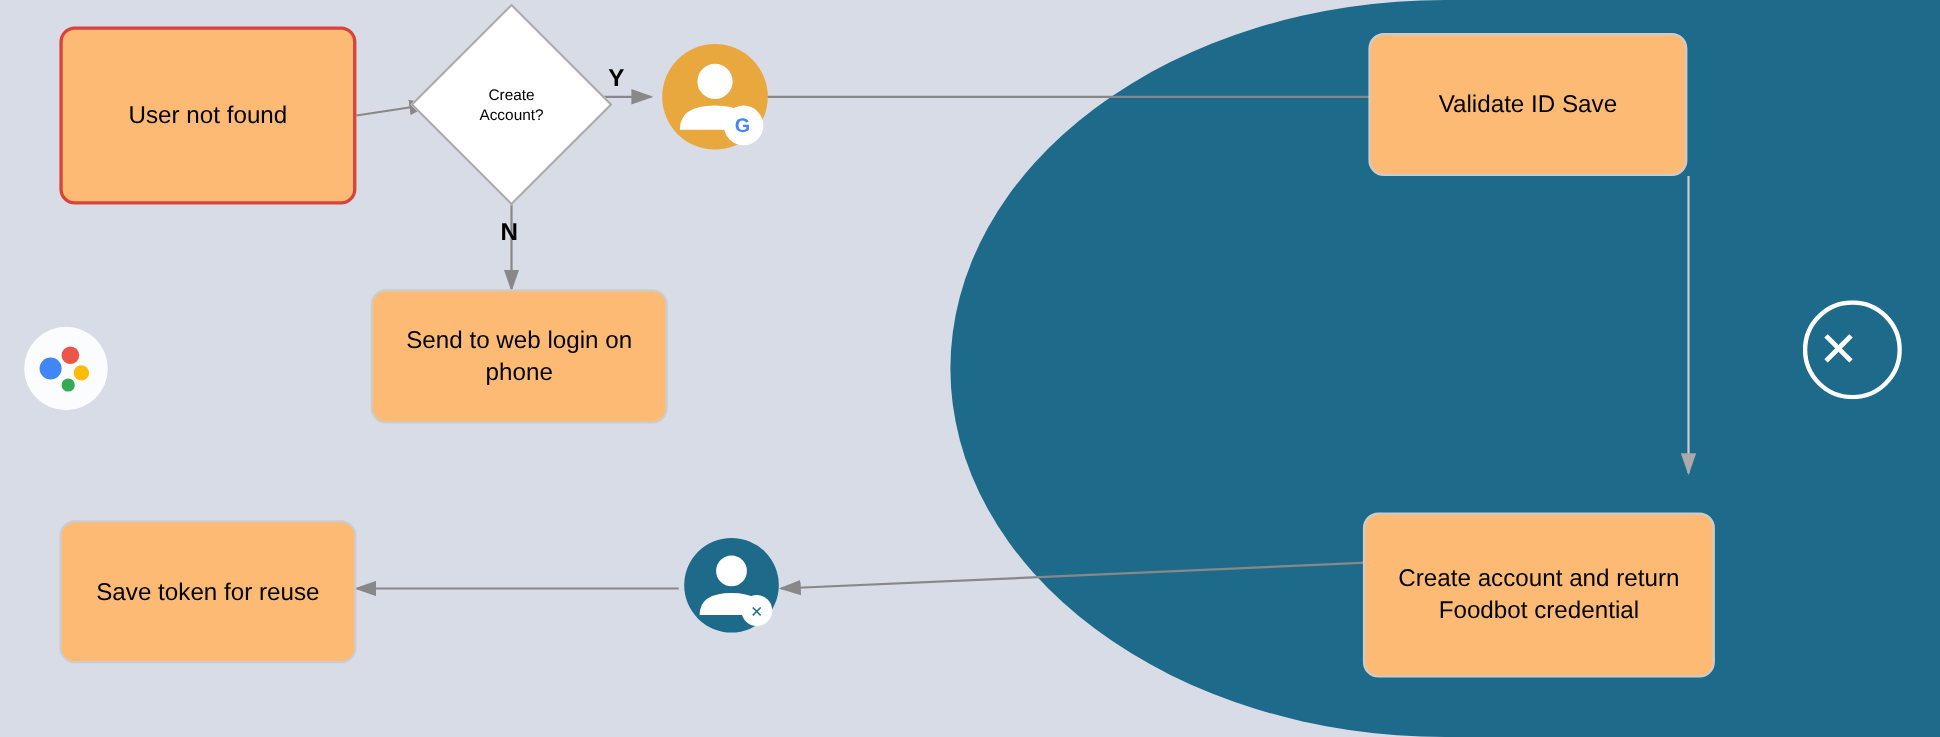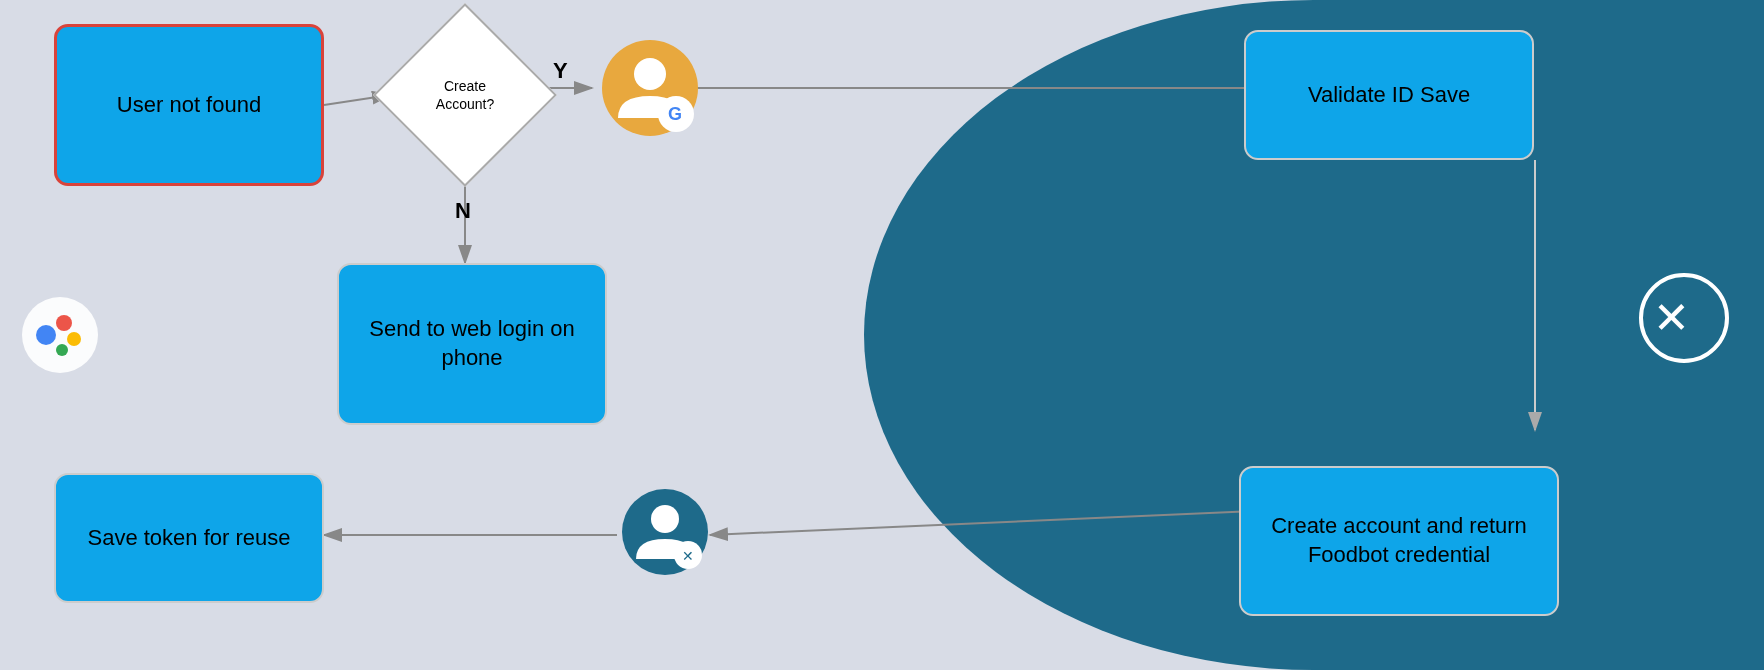--- a/index.html
+++ b/index.html
@@ -28,35 +28,35 @@
 
     
     .node {
       position: absolute;
       display: flex;
       align-items: center;
       justify-content: center;
       text-align: center;
       font-size: 22px;
       line-height: 1.3;
-      background: #0ea5e9;
+      background: #fdba74;
       border-radius: 14px;
     }
 
     
     .node-user-not-found {
       left: 54px; top: 24px;
       width: 270px; height: 162px;
       border: 3px solid #d9433a;
     }
 
     
     .node-send-web-login {
       left: 337px; top: 263px;
-      width: 270px; height: 162px;
+      width: 270px; height: 122px;
       border: 2px solid #ccc;
     }
 
     
     .node-save-token {
       left: 54px; top: 473px;
       width: 270px; height: 130px;
       border: 2px solid #ccc;
     }
 

